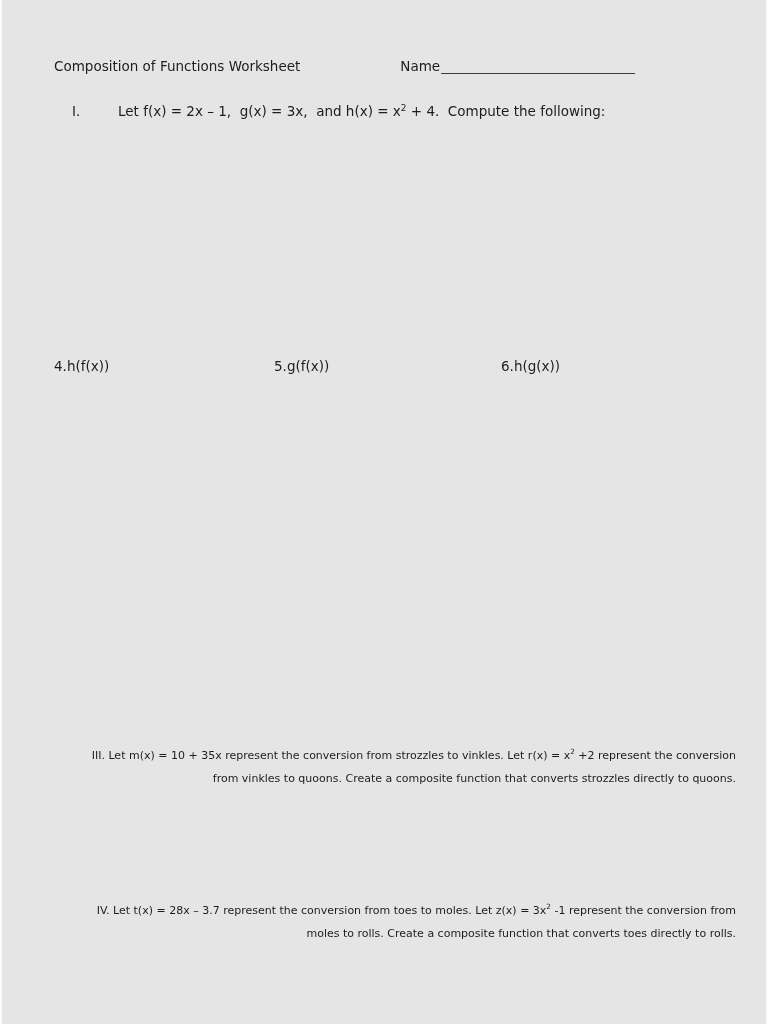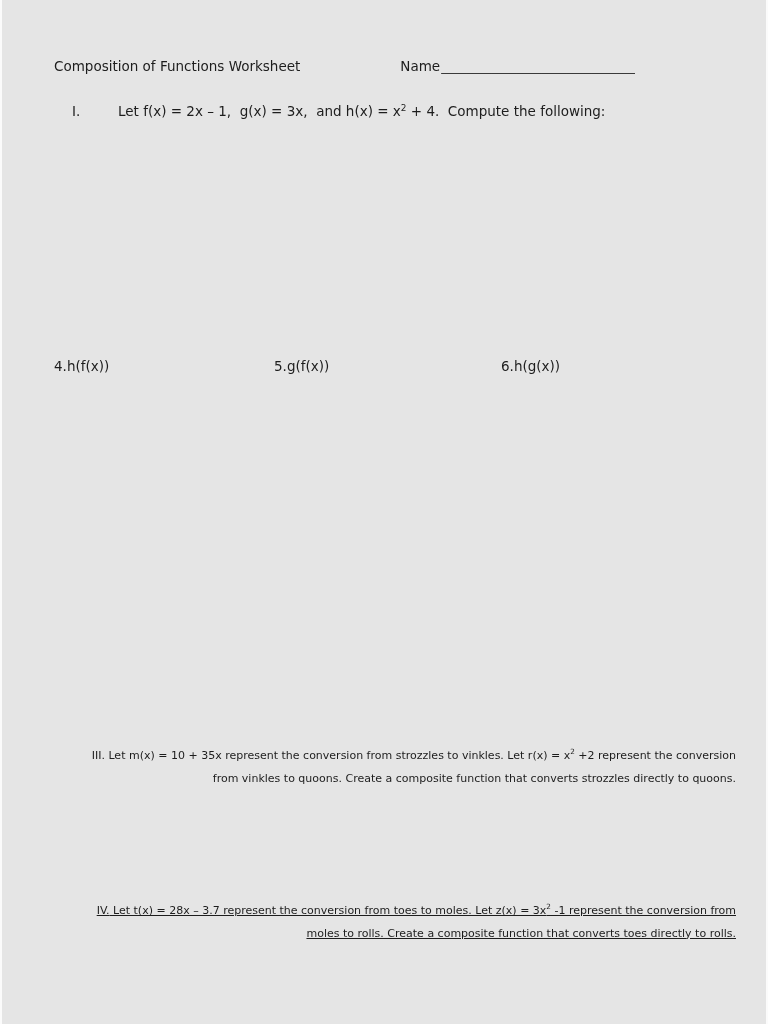--- a/index.html
+++ b/index.html
@@ -157,15 +157,15 @@
   <div class="problem-row" style="top:322px;margin-top:36px;">
     <div class="problem col-1"><span class="num">4.</span><span class="expr">h(f(x))</span></div>
     <div class="problem col-2"><span class="num">5.</span><span class="expr">g(f(x))</span></div>
     <div class="problem col-3"><span class="num">6.</span><span class="expr">h(g(x))</span></div>
   </div>
 
 
 
   <div class="word-problem" style="top:745px;"><span>III.</span><span>  Let m(x) = 10 + 35x represent the conversion from strozzles to vinkles.  Let r(x) = x</span><sup>2</sup><span> +2 represent the conversion from vinkles to quoons.  Create a composite function that converts strozzles directly to quoons.</span></div>
 
-  <div class="word-problem" style="top:900px;text-decoration:underline;"><span>IV.</span><span>  Let t(x) =  28x – 3.7 represent the conversion from toes to moles.  Let z(x) = 3x</span><sup>2</sup><span> -1 represent the conversion from moles to rolls.  Create a composite function that converts toes directly to rolls.</span></div>
+  <div class="word-problem" style="top:900px;"><span>IV.</span><span>  Let t(x) =  28x – 3.7 represent the conversion from toes to moles.  Let z(x) = 3x</span><sup>2</sup><span> -1 represent the conversion from moles to rolls.  Create a composite function that converts toes directly to rolls.</span></div>
 
 </div>
 
 </body></html>

